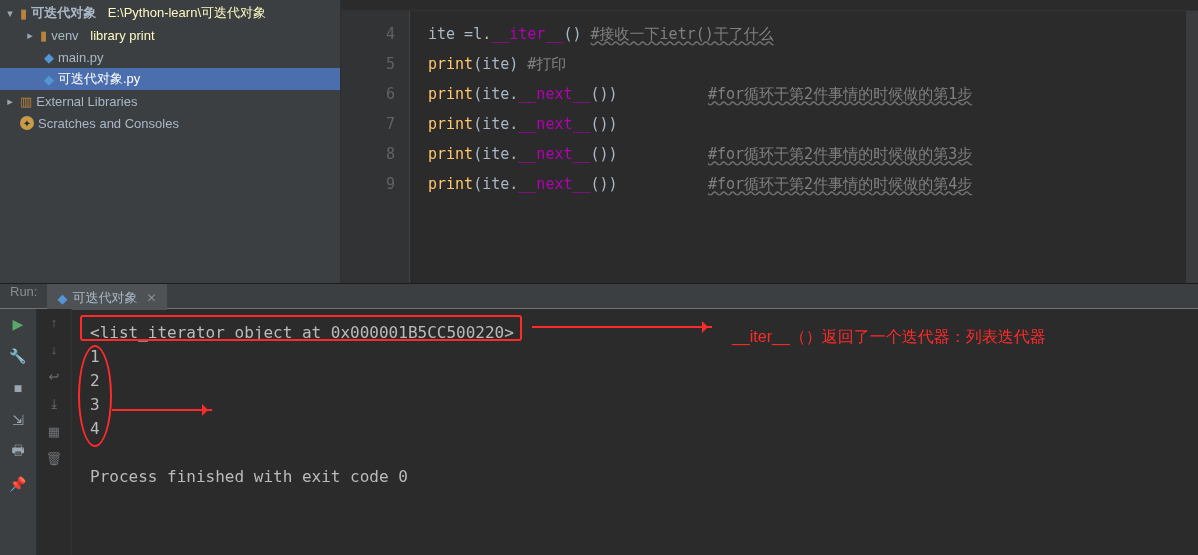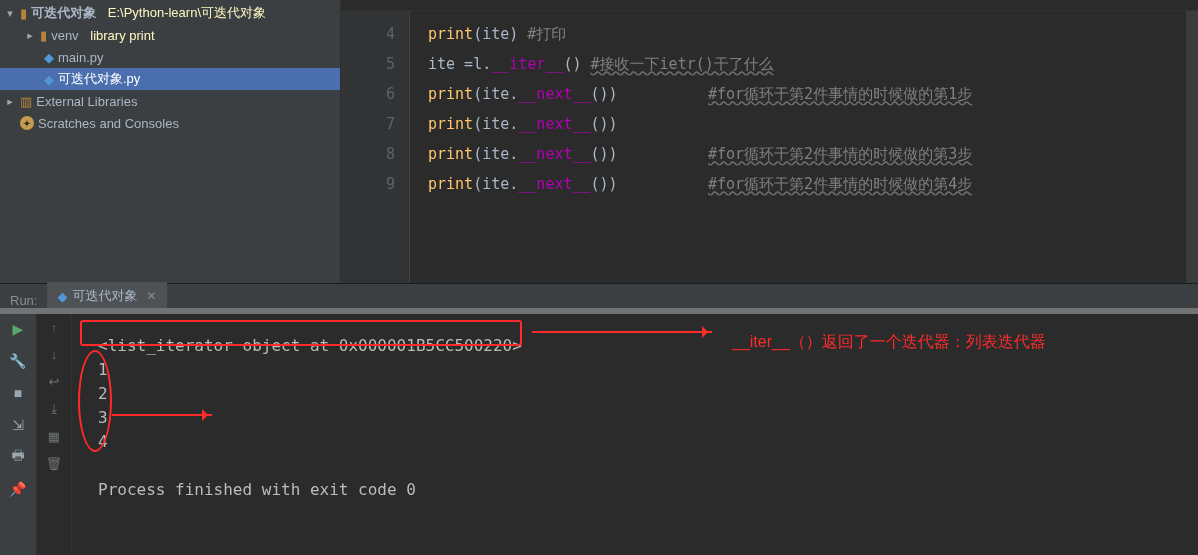--- a/index.html
+++ b/index.html
@@ -25,31 +25,31 @@
 .line{height:30px;line-height:30px;padding-left:18px;white-space:nowrap}
 .mg{color:#b200b2}
 .fn{color:#ffc66d}
 .cmt{color:#808080}
 .txt{color:#a9b7c6}
 .under{text-decoration:underline wavy #707070;text-decoration-skip-ink:none}
 .scroll{position:absolute;right:0;top:0;bottom:0;width:12px;background:#3a3c3e}
 
 
 .bottom{height:272px;display:flex;flex-direction:column;background:#2b2b2b}
-.run-hdr{height:24px;background:#3c3f41;display:flex;align-items:flex-end;border-bottom:6px solid #737373}
+.run-hdr{height:24px;background:#3c3f41;display:flex;align-items:flex-start;border-bottom:1px solid #737373}
 .run-hdr .lbl{color:#8a8d8f;padding:0 10px}
 .run-tab{display:flex;align-items:center;height:24px;padding:0 10px;gap:5px;background:#4e5254;border-top:2px solid transparent}
 .run-tab .x{color:#8a8d8f;margin-left:4px;font-size:12px}
 .run-body{flex:1;display:flex}
 .run-tool{width:36px;background:#3c3f41;display:flex;flex-direction:column;align-items:center;padding-top:6px;gap:14px;border-right:1px solid #2f3031}
 .run-tool .tico{width:18px;height:18px;display:flex;align-items:center;justify-content:center;color:#9aa7b0;font-size:14px}
 .run-tool2{width:34px;background:#2b2b2b;display:flex;flex-direction:column;align-items:center;padding-top:6px;gap:12px;border-right:1px solid #333}
 .run-tool2 .tico{color:#6f7375;font-size:13px}
 .console{flex:1;position:relative;font-family:Consolas,monospace;font-size:16px;color:#bbbbbb}
-.console pre{margin:12px;padding:8px 0 0 14px;line-height:24px}
+.console pre{margin:4px;padding:8px 0 0 14px;line-height:24px}
 
 .redbox{position:absolute;border:2px solid #ff2a2a;border-radius:3px;pointer-events:none}
 .circ{position:absolute;border:2px solid #ff2a2a;border-radius:50%;pointer-events:none}
 .arrow{position:absolute;height:2px;background:#ff2a2a}
 .arrow::after{content:"";position:absolute;right:-2px;top:-5px;border:6px solid transparent;border-left-color:#ff2a2a}
 .ann{position:absolute;color:#ff2a2a;font-family:"Segoe UI",sans-serif;font-size:16px;white-space:nowrap}
 </style>
 </head>
 <body>
 
@@ -93,22 +93,22 @@
     <div class="editor">
       <div class="gutter">
         <div>4</div>
         <div>5</div>
         <div>6</div>
         <div>7</div>
         <div>8</div>
         <div>9</div>
       </div>
       <div class="code">
+        <div class="line"><span class="txt">ite =l.</span><span class="mg">__iter__</span><span class="txt">()  </span><span class="cmt under">#接收一下ietr()干了什么</span></div>
         <div class="line"><span class="fn">print</span><span class="txt">(ite)   </span><span class="cmt">#打印</span></div>
-        <div class="line"><span class="txt">ite =l.</span><span class="mg">__iter__</span><span class="txt">()  </span><span class="cmt under">#接收一下ietr()干了什么</span></div>
         <div class="line" style="display:flex">
             <span style="width:280px"><span class="fn">print</span><span class="txt">(ite.</span><span class="mg">__next__</span><span class="txt">())</span></span>
             <span class="cmt under">#for循环干第2件事情的时候做的第1步</span>
           </div>
         <div class="line" style="display:flex">
             <span style="width:280px"><span class="fn">print</span><span class="txt">(ite.</span><span class="mg">__next__</span><span class="txt">())</span></span>
           </div>
         <div class="line" style="display:flex">
             <span style="width:280px"><span class="fn">print</span><span class="txt">(ite.</span><span class="mg">__next__</span><span class="txt">())</span></span>
             <span class="cmt under">#for循环干第2件事情的时候做的第3步</span>

